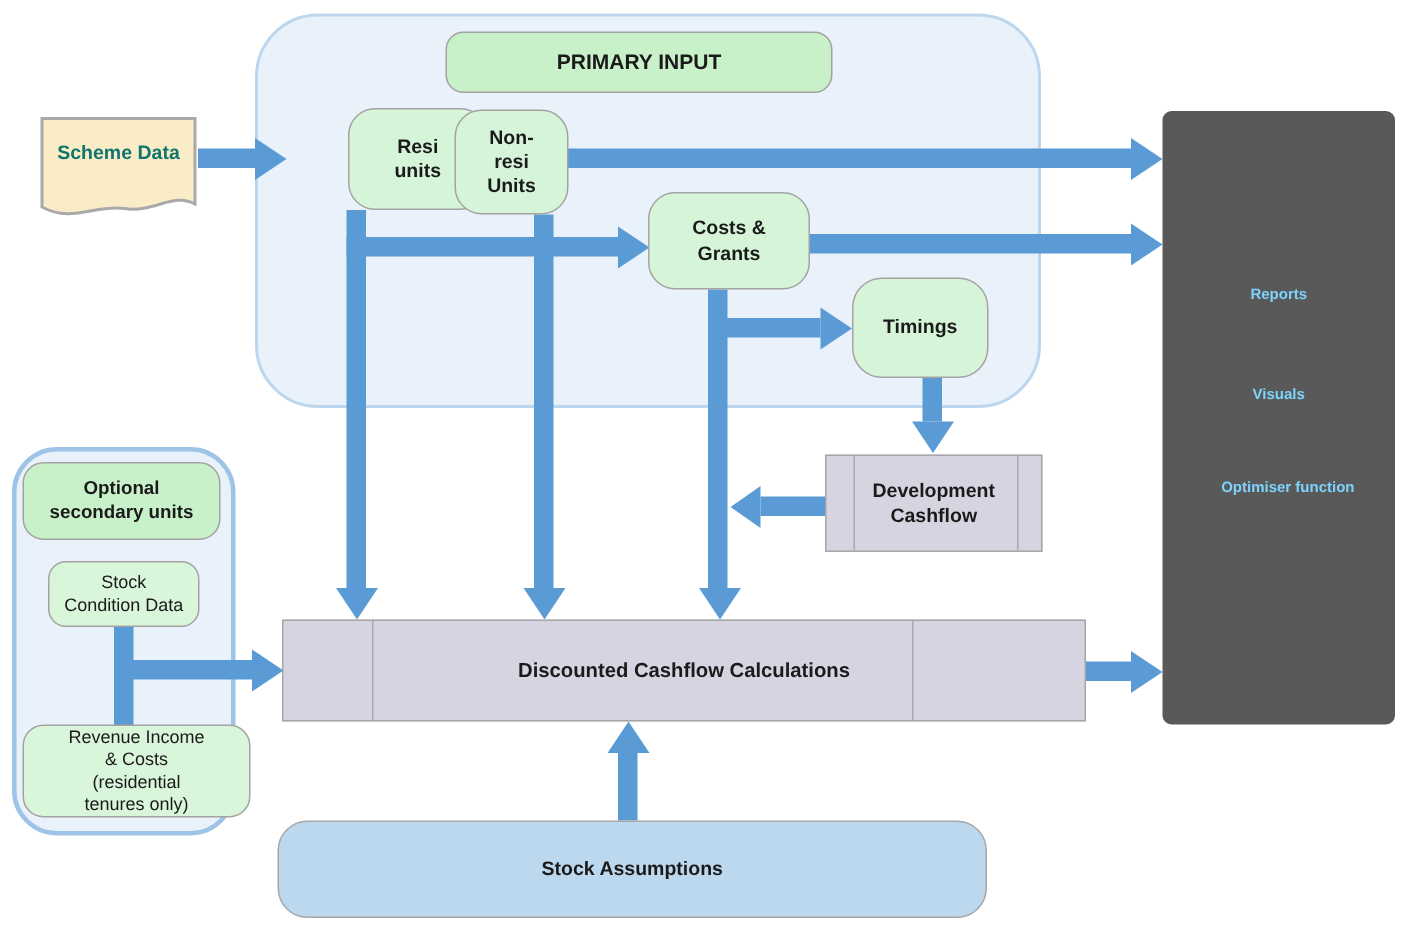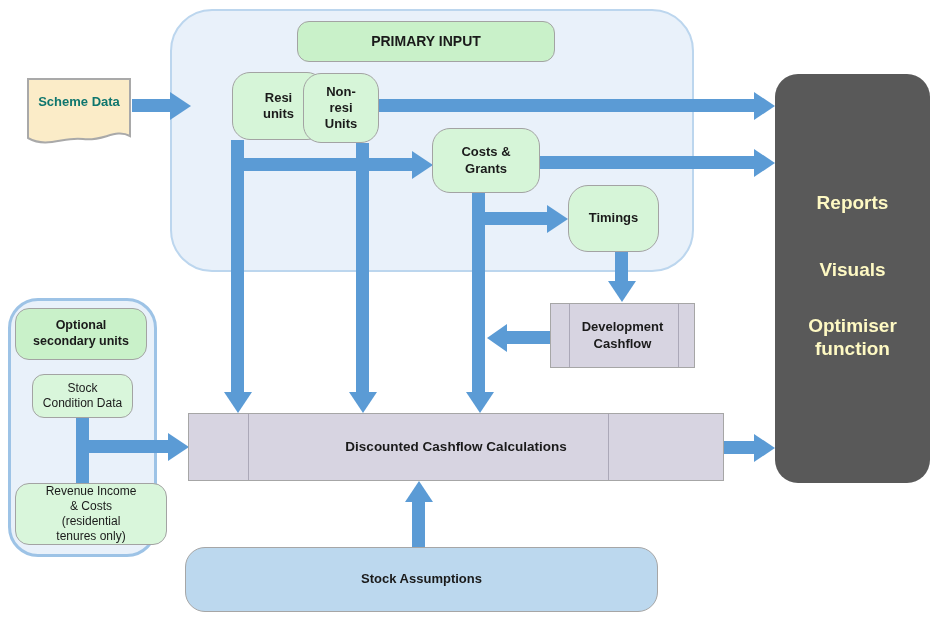--- a/index.html
+++ b/index.html
@@ -24,21 +24,21 @@
   .green{background:#D6F5D8;border:1.5px solid #A3A3A3;font-weight:700;font-size:13px;}
   .green-header{background:#C9F1C9;border:1.5px solid #A3A3A3;font-weight:700;}
   .green-plain{background:#D9F6DB;border:1.5px solid #A3A3A3;font-weight:400;font-size:12px;}
   .process{
     background:#D7D4E1;border:1.5px solid #A6A6A6;font-weight:700;font-size:13.5px;
   }
   .process .stripe{
     position:absolute;top:0;bottom:0;width:0;border-left:1.5px solid #ABA8B8;
   }
   .dark{
-    background:#595959;border-radius:23px;color:#fef9c3;font-weight:700;font-size:19px;
+    background:#595959;border-radius:6px;color:#7dd3fc;font-weight:700;font-size:10px;
   }
   .dark .out-line{position:absolute;left:0;right:0;text-align:center;}
   .doc-shape{position:absolute;z-index:2;}
   .doc-shape .doc-label{
     position:absolute;left:0;right:0;top:17px;text-align:center;
     font-weight:700;font-size:13px;color:#0f766e;
   }
   
   .shaft-h{position:absolute;height:13px;background:#5B9BD5;z-index:1;}
   .shaft-v{position:absolute;width:13px;background:#5B9BD5;z-index:1;}
@@ -147,16 +147,16 @@
     <span>Stock Condition Data</span>
   </div>
 
   <div class="node green-plain" style="left:15px;top:483px;width:152px;height:62px;border-radius:14px;padding:0 24px;">
     <span>Revenue Income &amp; Costs (residential tenures only)</span>
   </div>
 
   <div class="node dark" style="left:775px;top:74px;width:155px;height:409px;">
     <span class="out-line" style="top:117px;">Reports</span>
     <span class="out-line" style="top:184px;">Visuals</span>
-    <span class="out-line" style="top:240px;left:27px;right:27px;line-height:23px;">Optimiser function</span>
+    <span class="out-line" style="top:240px;left:27px;right:27px;line-height:23px;text-align:right;">Optimiser function</span>
   </div>
 
 </div>
 
 </body></html>

